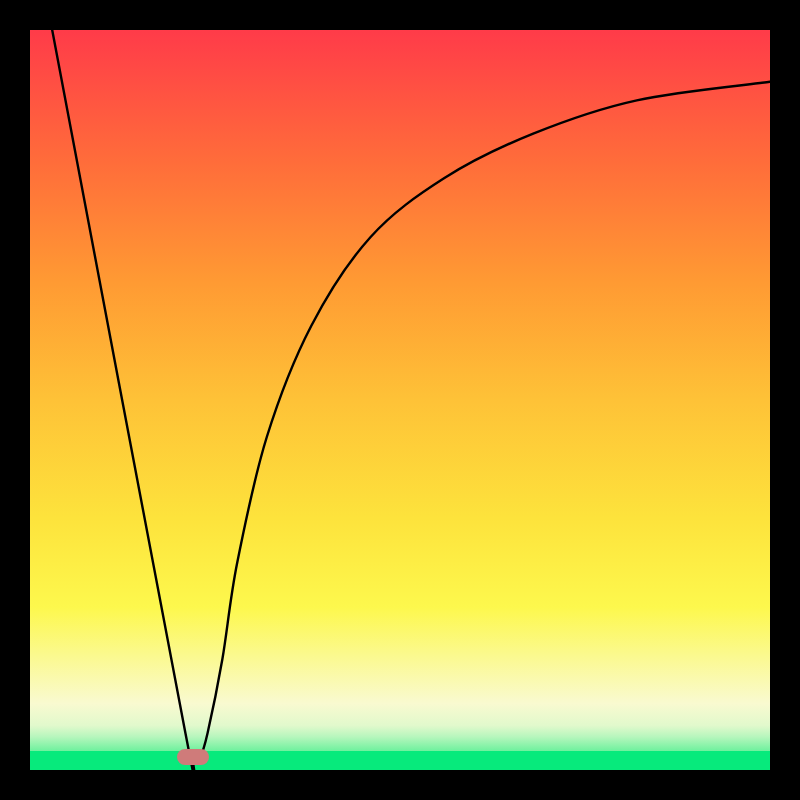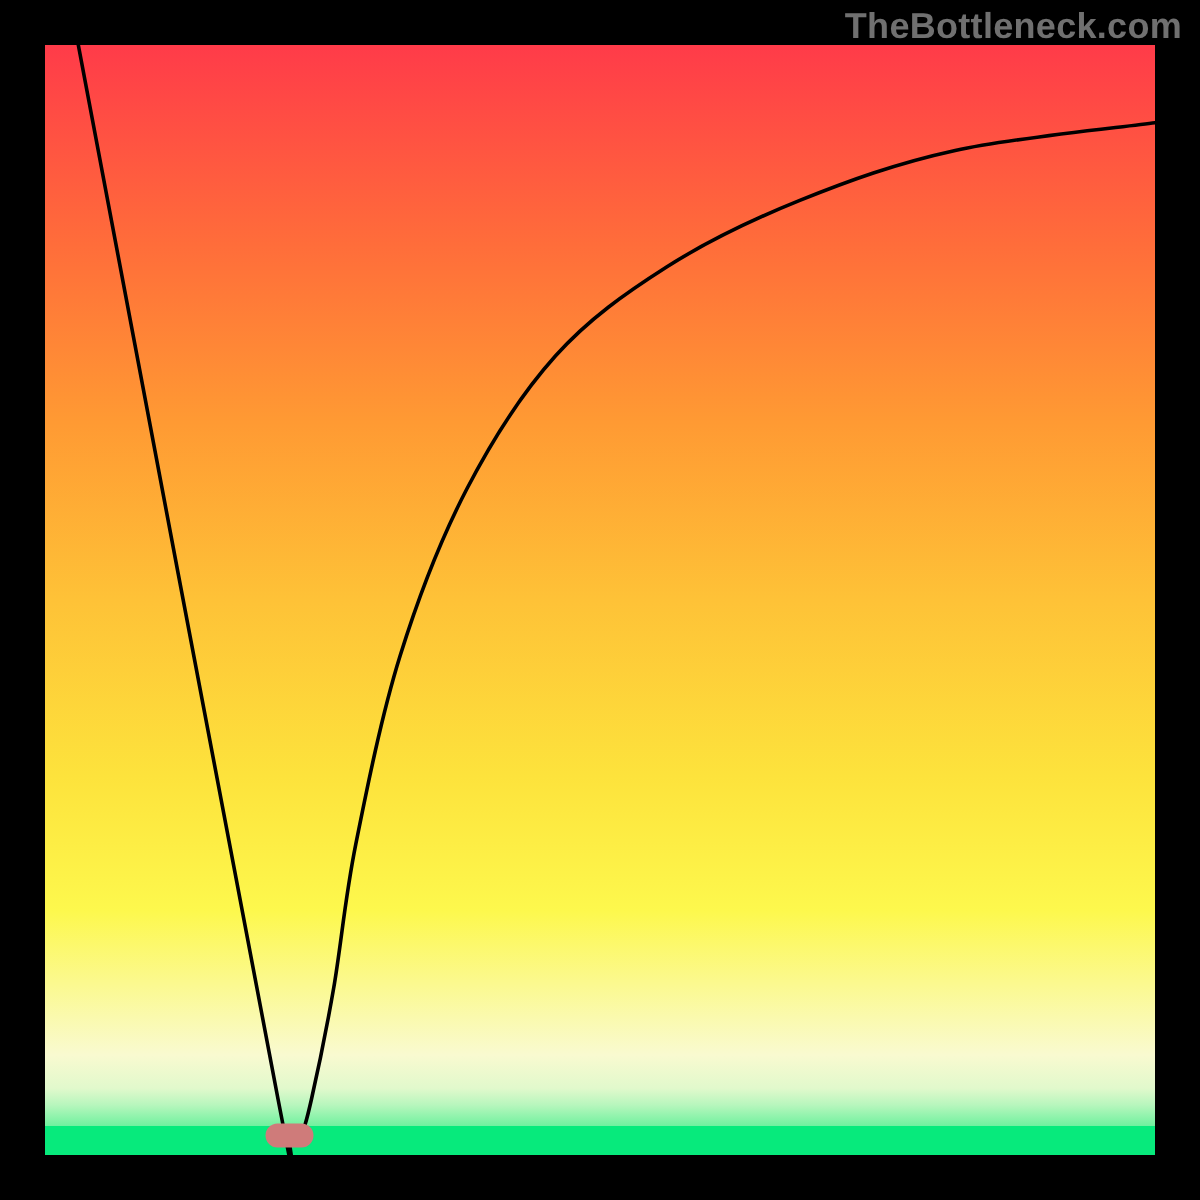--- a/index.html
+++ b/index.html
@@ -62,21 +62,20 @@
     background: #cf7b7a;
     border-radius: 10px;
     transform: translate(-50%, -50%);
     z-index: 15;
   }
 </style>
 </head>
 <body>
 
 <div class="frame">
-  <div class="watermark">TheBottleneck.com</div>
   <div class="plot">
     <div class="gradient"></div>
     <svg class="curve" viewBox="0 0 740 740" preserveAspectRatio="none">
       <path id="curve-path" d="M 22.20 0.00 C 44.40 117.17, 131.97 581.89, 155.40 703.00 C 178.83 824.11, 160.33 722.73, 162.80 726.68 C 165.27 730.63, 167.73 730.63, 170.20 726.68 C 172.67 722.73, 173.90 719.28, 177.60 703.00 C 181.30 686.72, 187.47 657.37, 192.40 629.00 C 197.33 600.63, 199.80 569.80, 207.20 532.80 C 214.60 495.80, 224.47 446.47, 236.80 407.00 C 249.13 367.53, 263.93 329.30, 281.20 296.00 C 298.47 262.70, 318.20 231.87, 340.40 207.20 C 362.60 182.53, 387.27 165.27, 414.40 148.00 C 441.53 130.73, 471.13 116.55, 503.20 103.60 C 535.27 90.65, 567.33 78.93, 606.80 70.30 C 646.27 61.67, 717.80 54.88, 740.00 51.80" fill="none" stroke="#000" stroke-width="2.4" stroke-linejoin="round" stroke-linecap="round"></path>
     </svg>
     <div class="marker" id="marker" style="left: 162.8px; top: 726.68px;"></div>
   </div>
 </div>
 
 </body></html>

